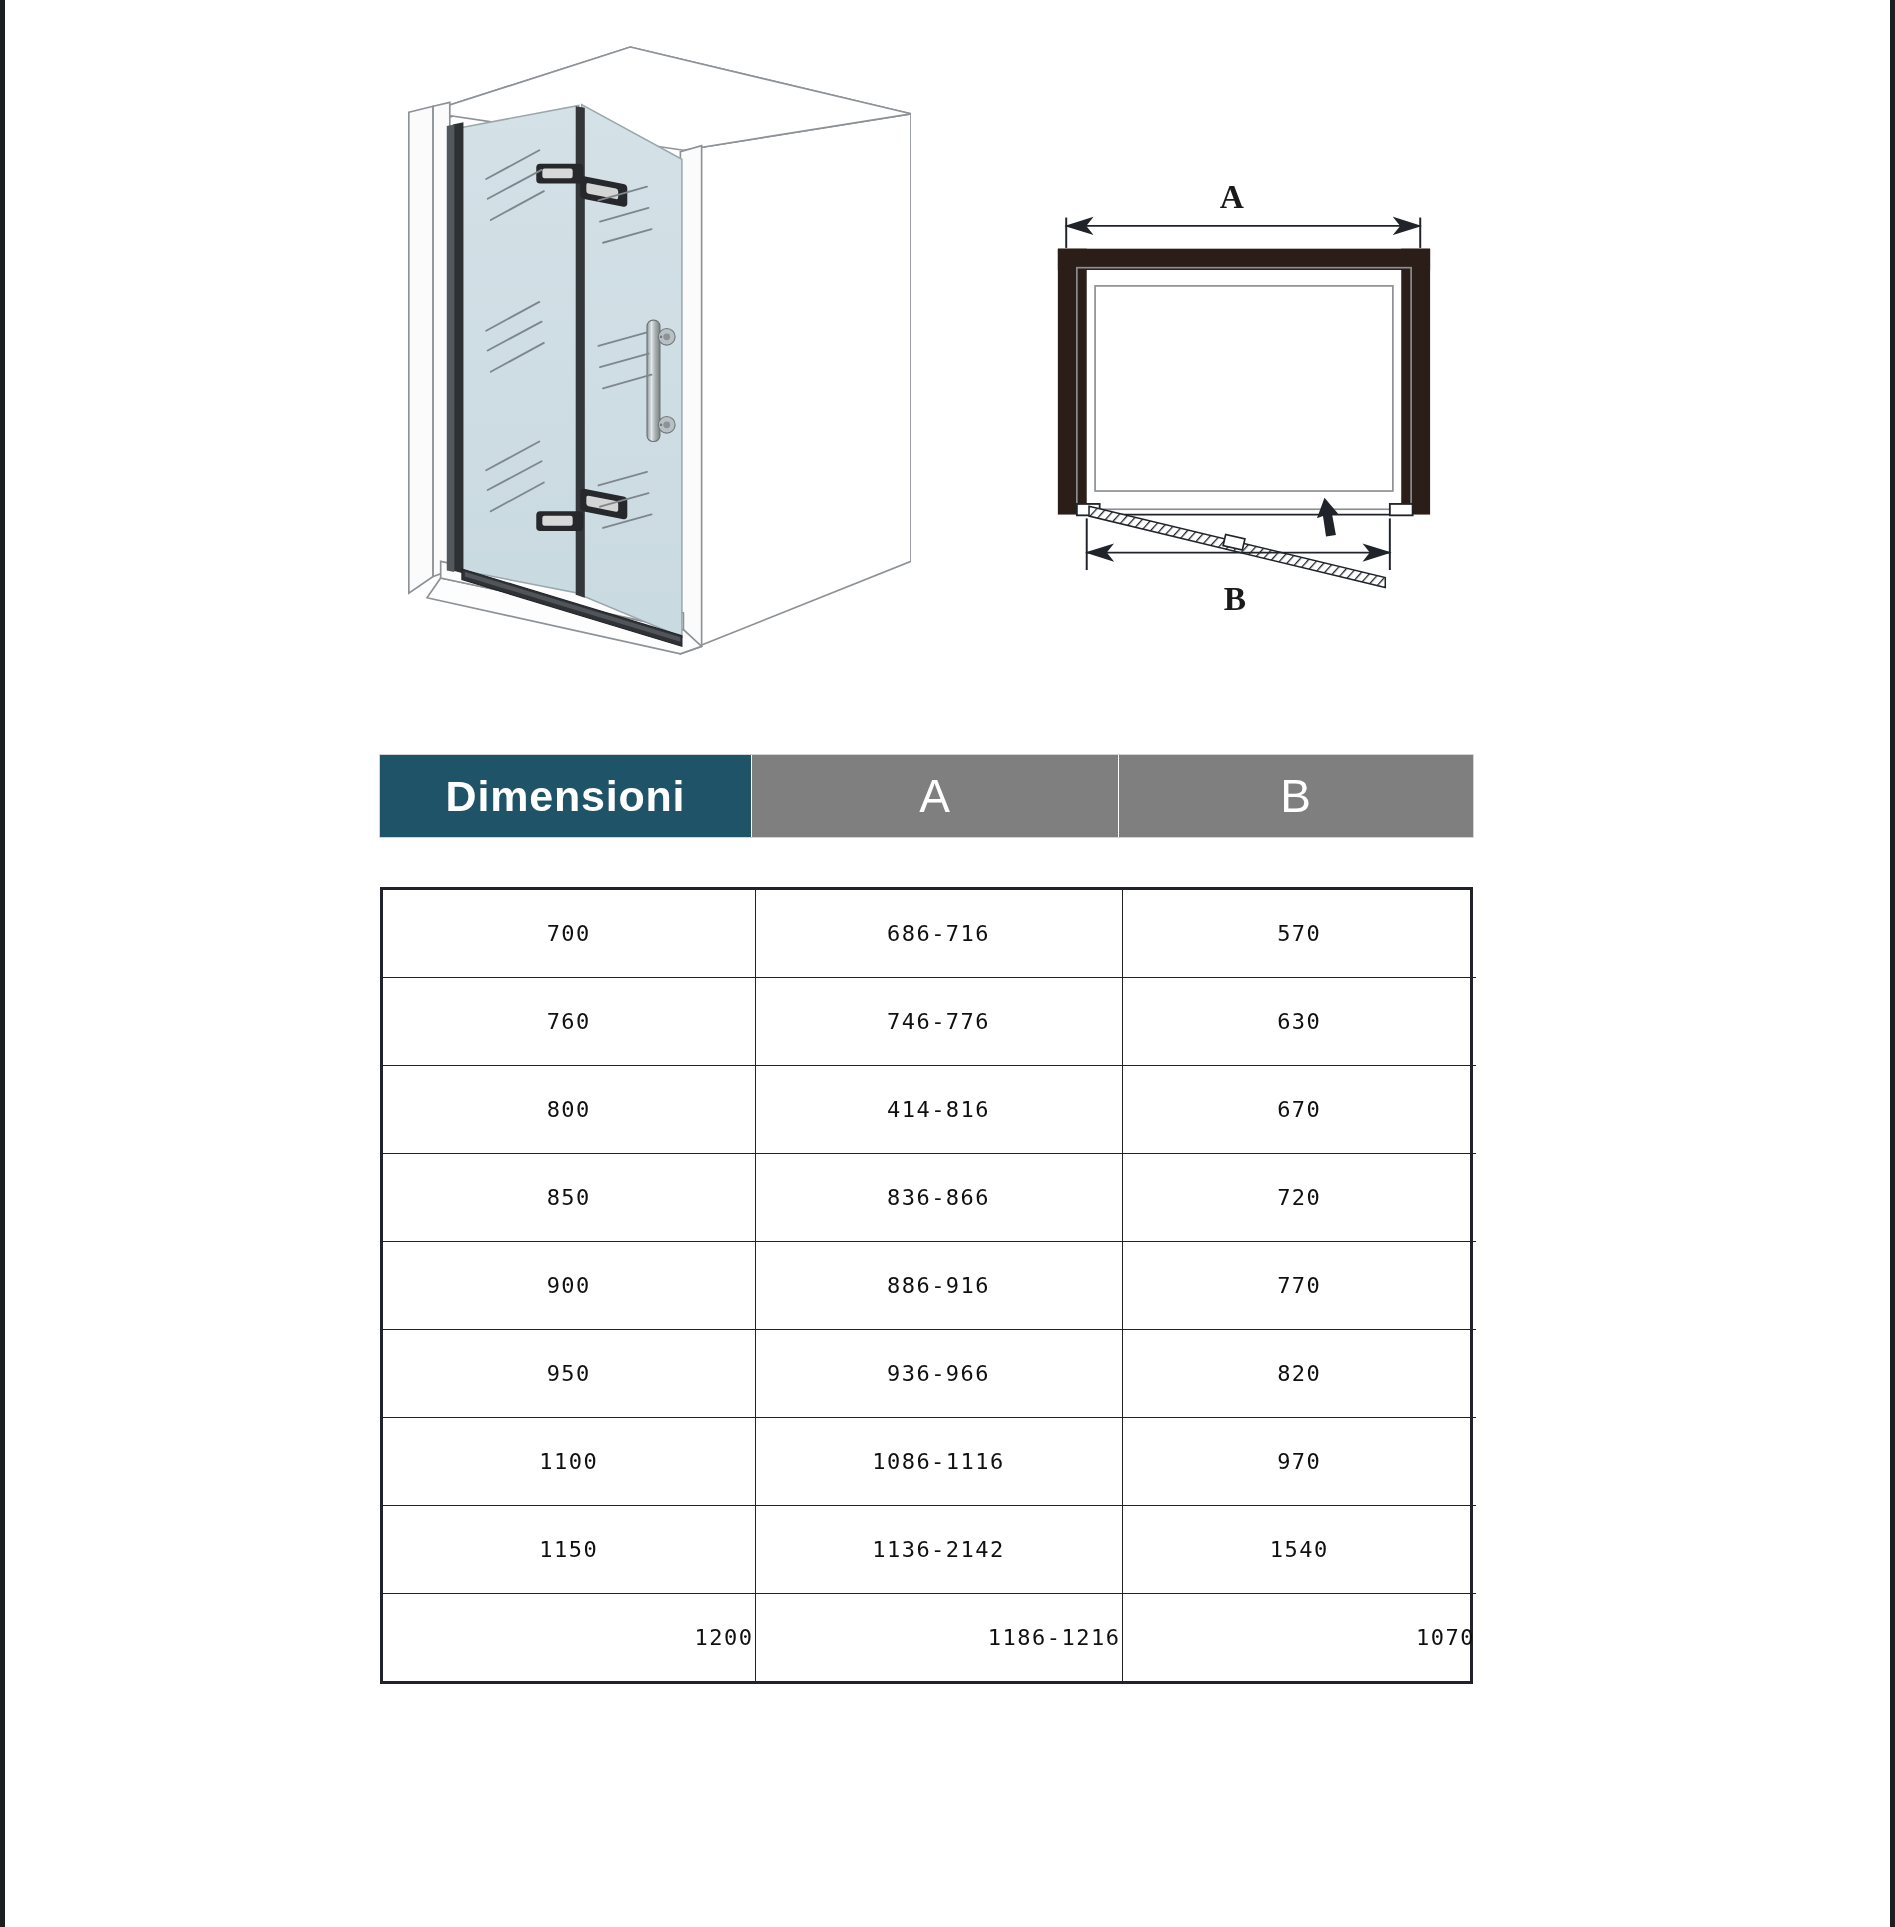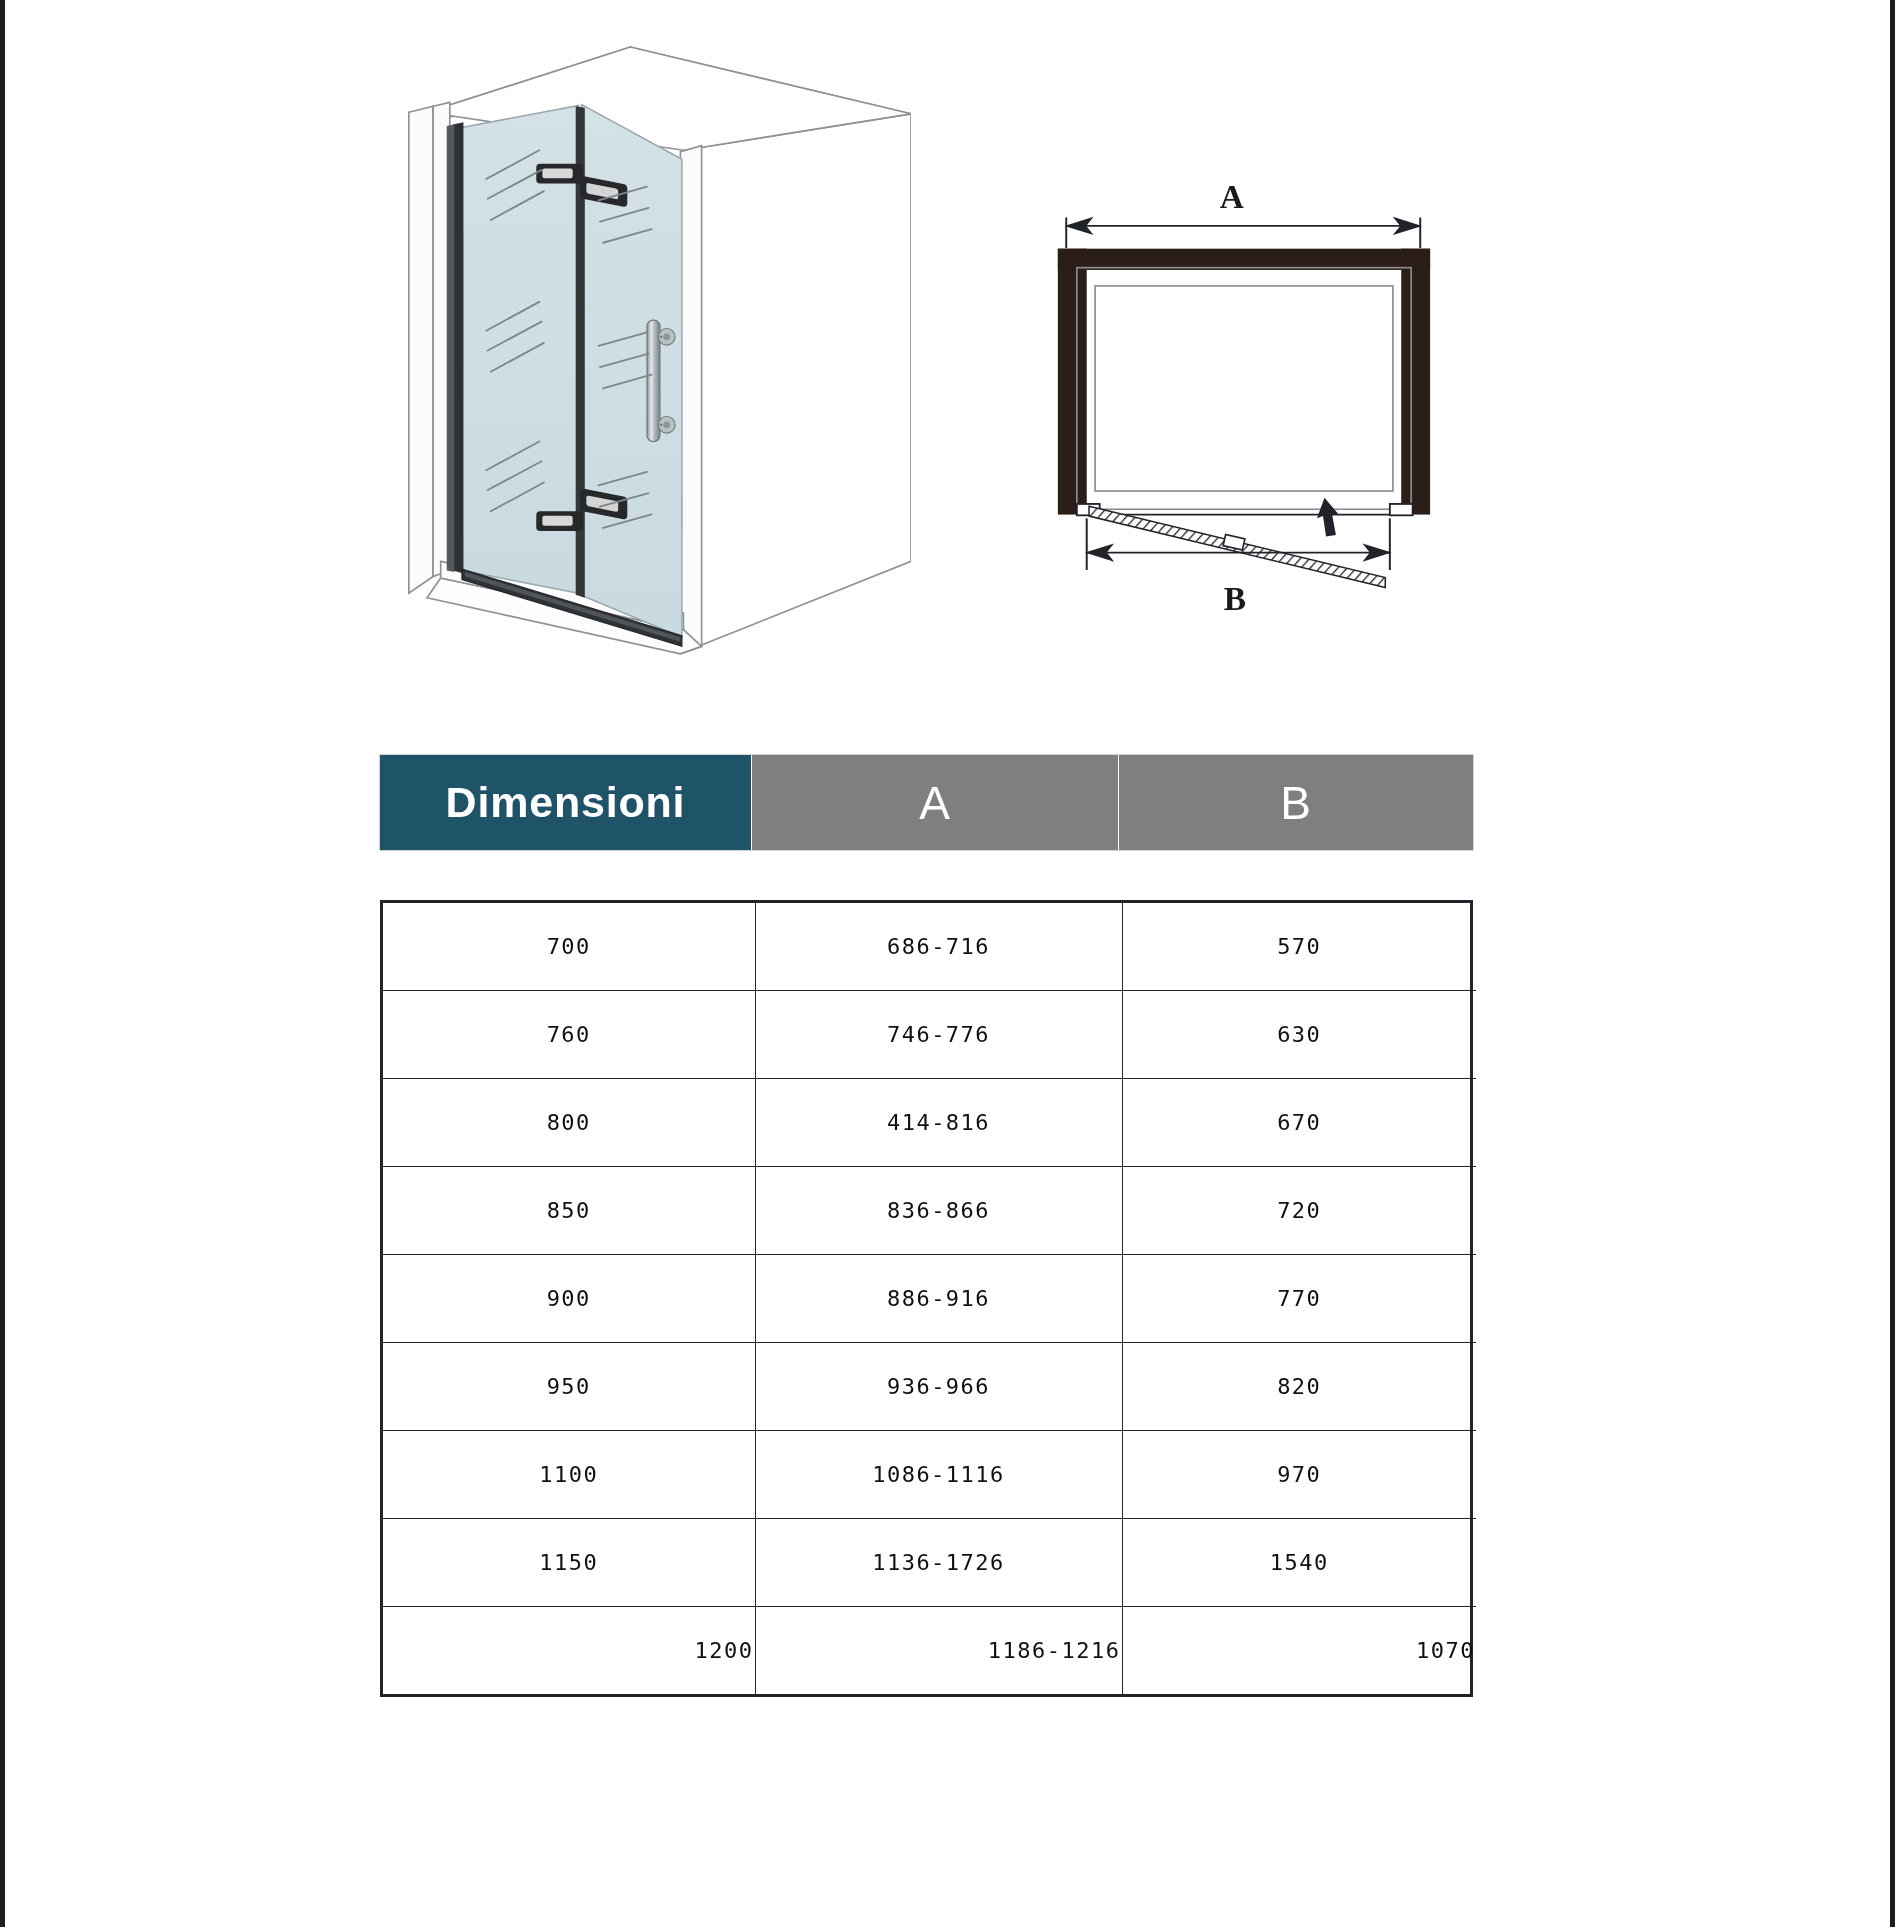--- a/index.html
+++ b/index.html
@@ -39,21 +39,21 @@
 
   
   #dim-table {
     position: absolute;
     left: 380px;
     top: 755px;
     width: 1093px;
   }
   .thead {
     display: flex;
-    height: 95px;
+    height: 82px;
     box-shadow: 0 0 0 0.8px #c9c9c9;
   }
   .th {
     display: flex;
     align-items: center;
     justify-content: center;
     color: #ffffff;
     font-size: 44px;
     font-weight: 700;
     letter-spacing: 0.8px;
@@ -307,21 +307,21 @@
               <td>936-966</td>
               <td>820</td>
             </tr>
             <tr>
               <td>1100</td>
               <td>1086-1116</td>
               <td>970</td>
             </tr>
             <tr>
               <td>1150</td>
-              <td>1136-1726</td>
+              <td>1136-2142</td>
               <td>1540</td>
             </tr>
             <tr>
               <td>1200</td>
               <td>1186-1216</td>
               <td>1070</td>
             </tr>
           </tbody>
       </table>
     </div>

